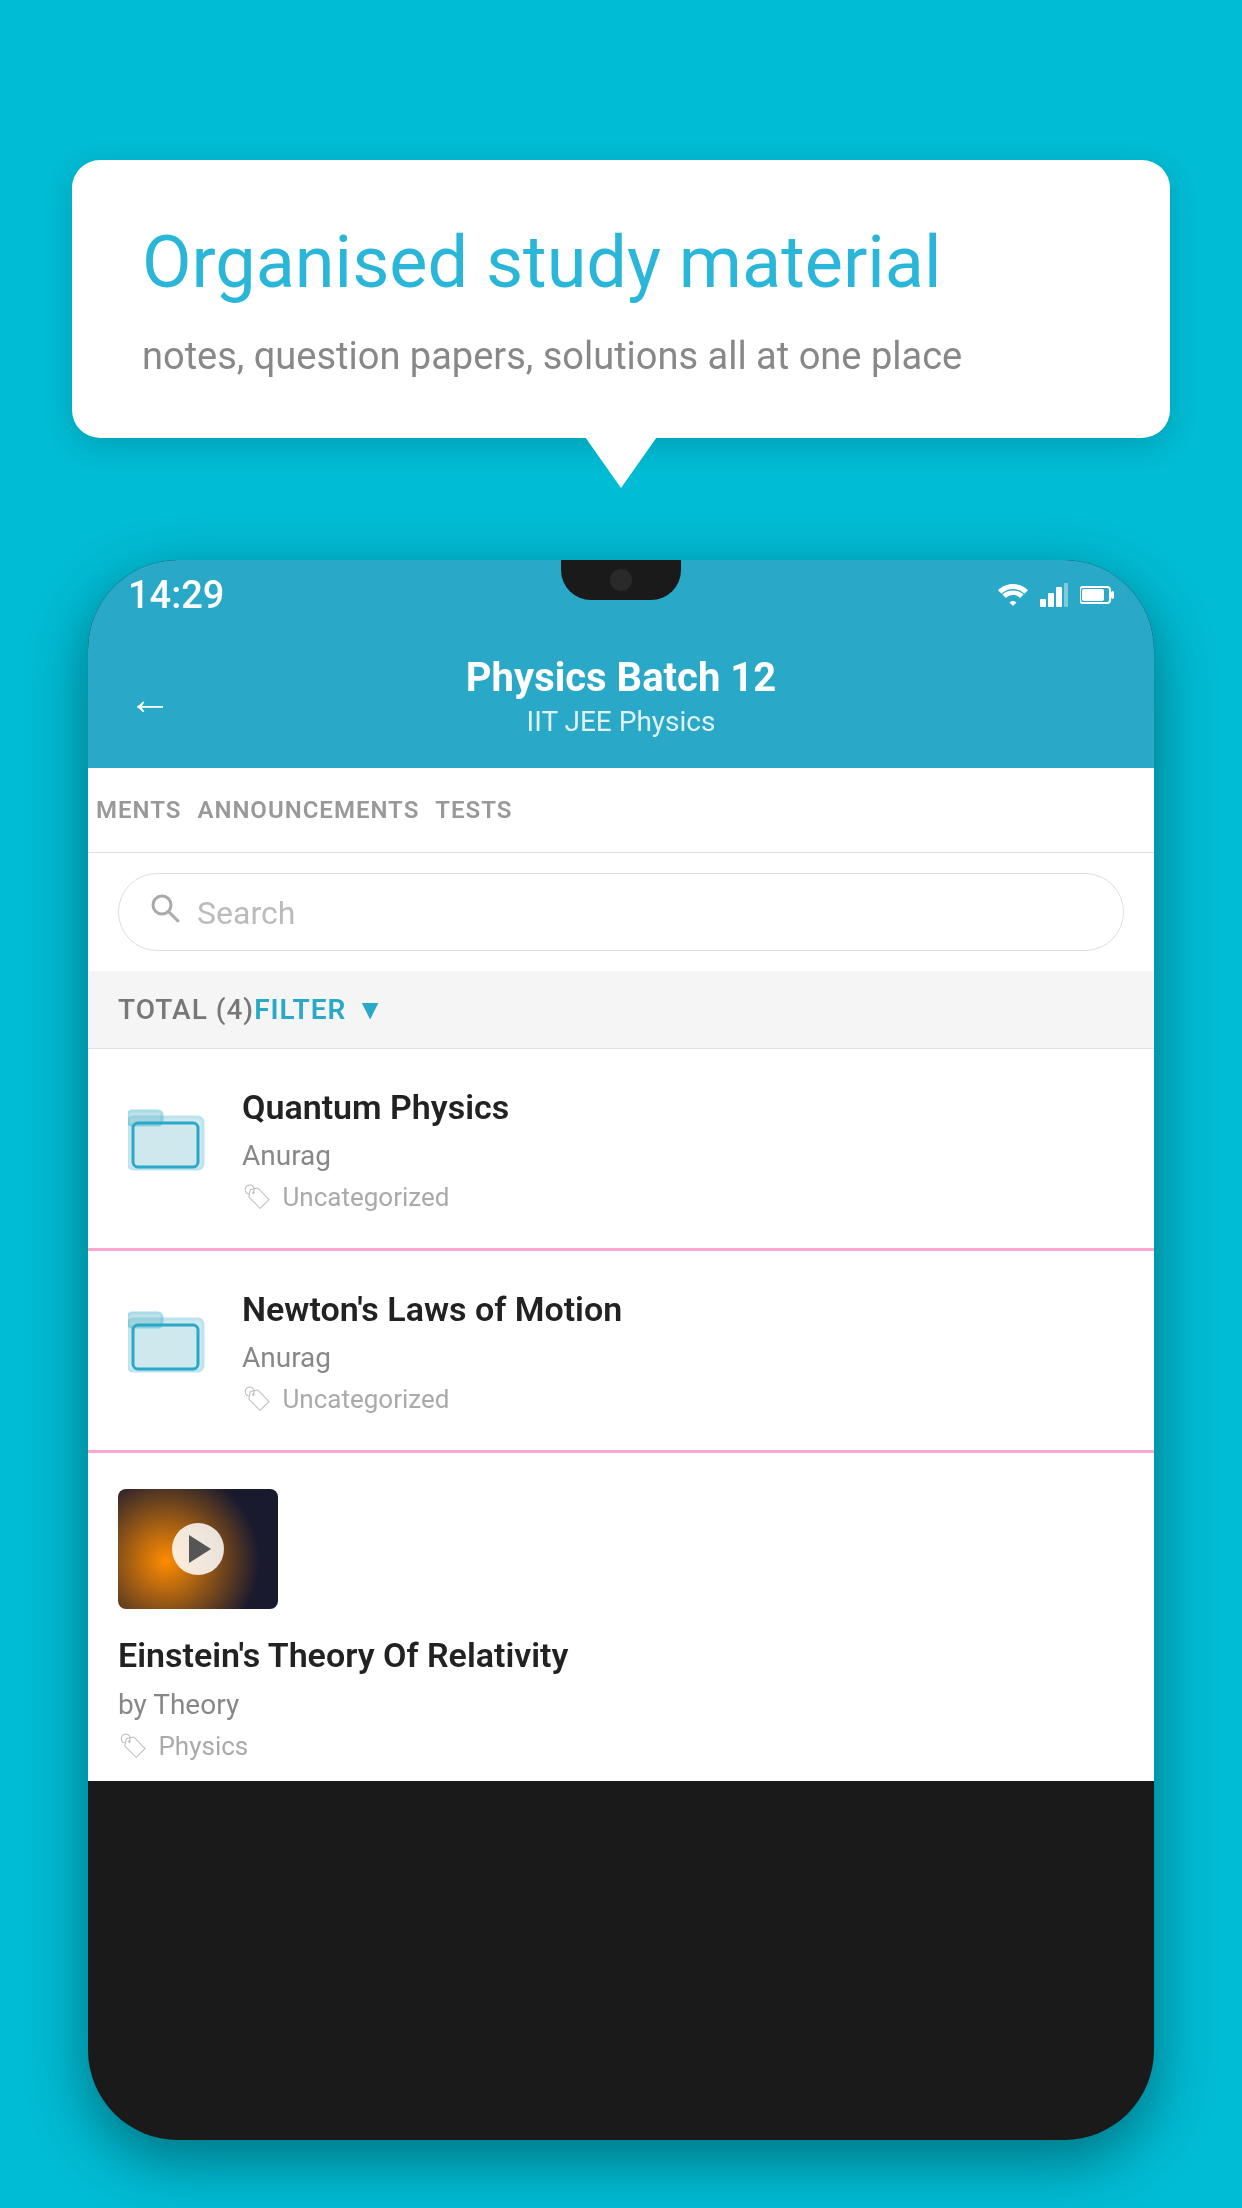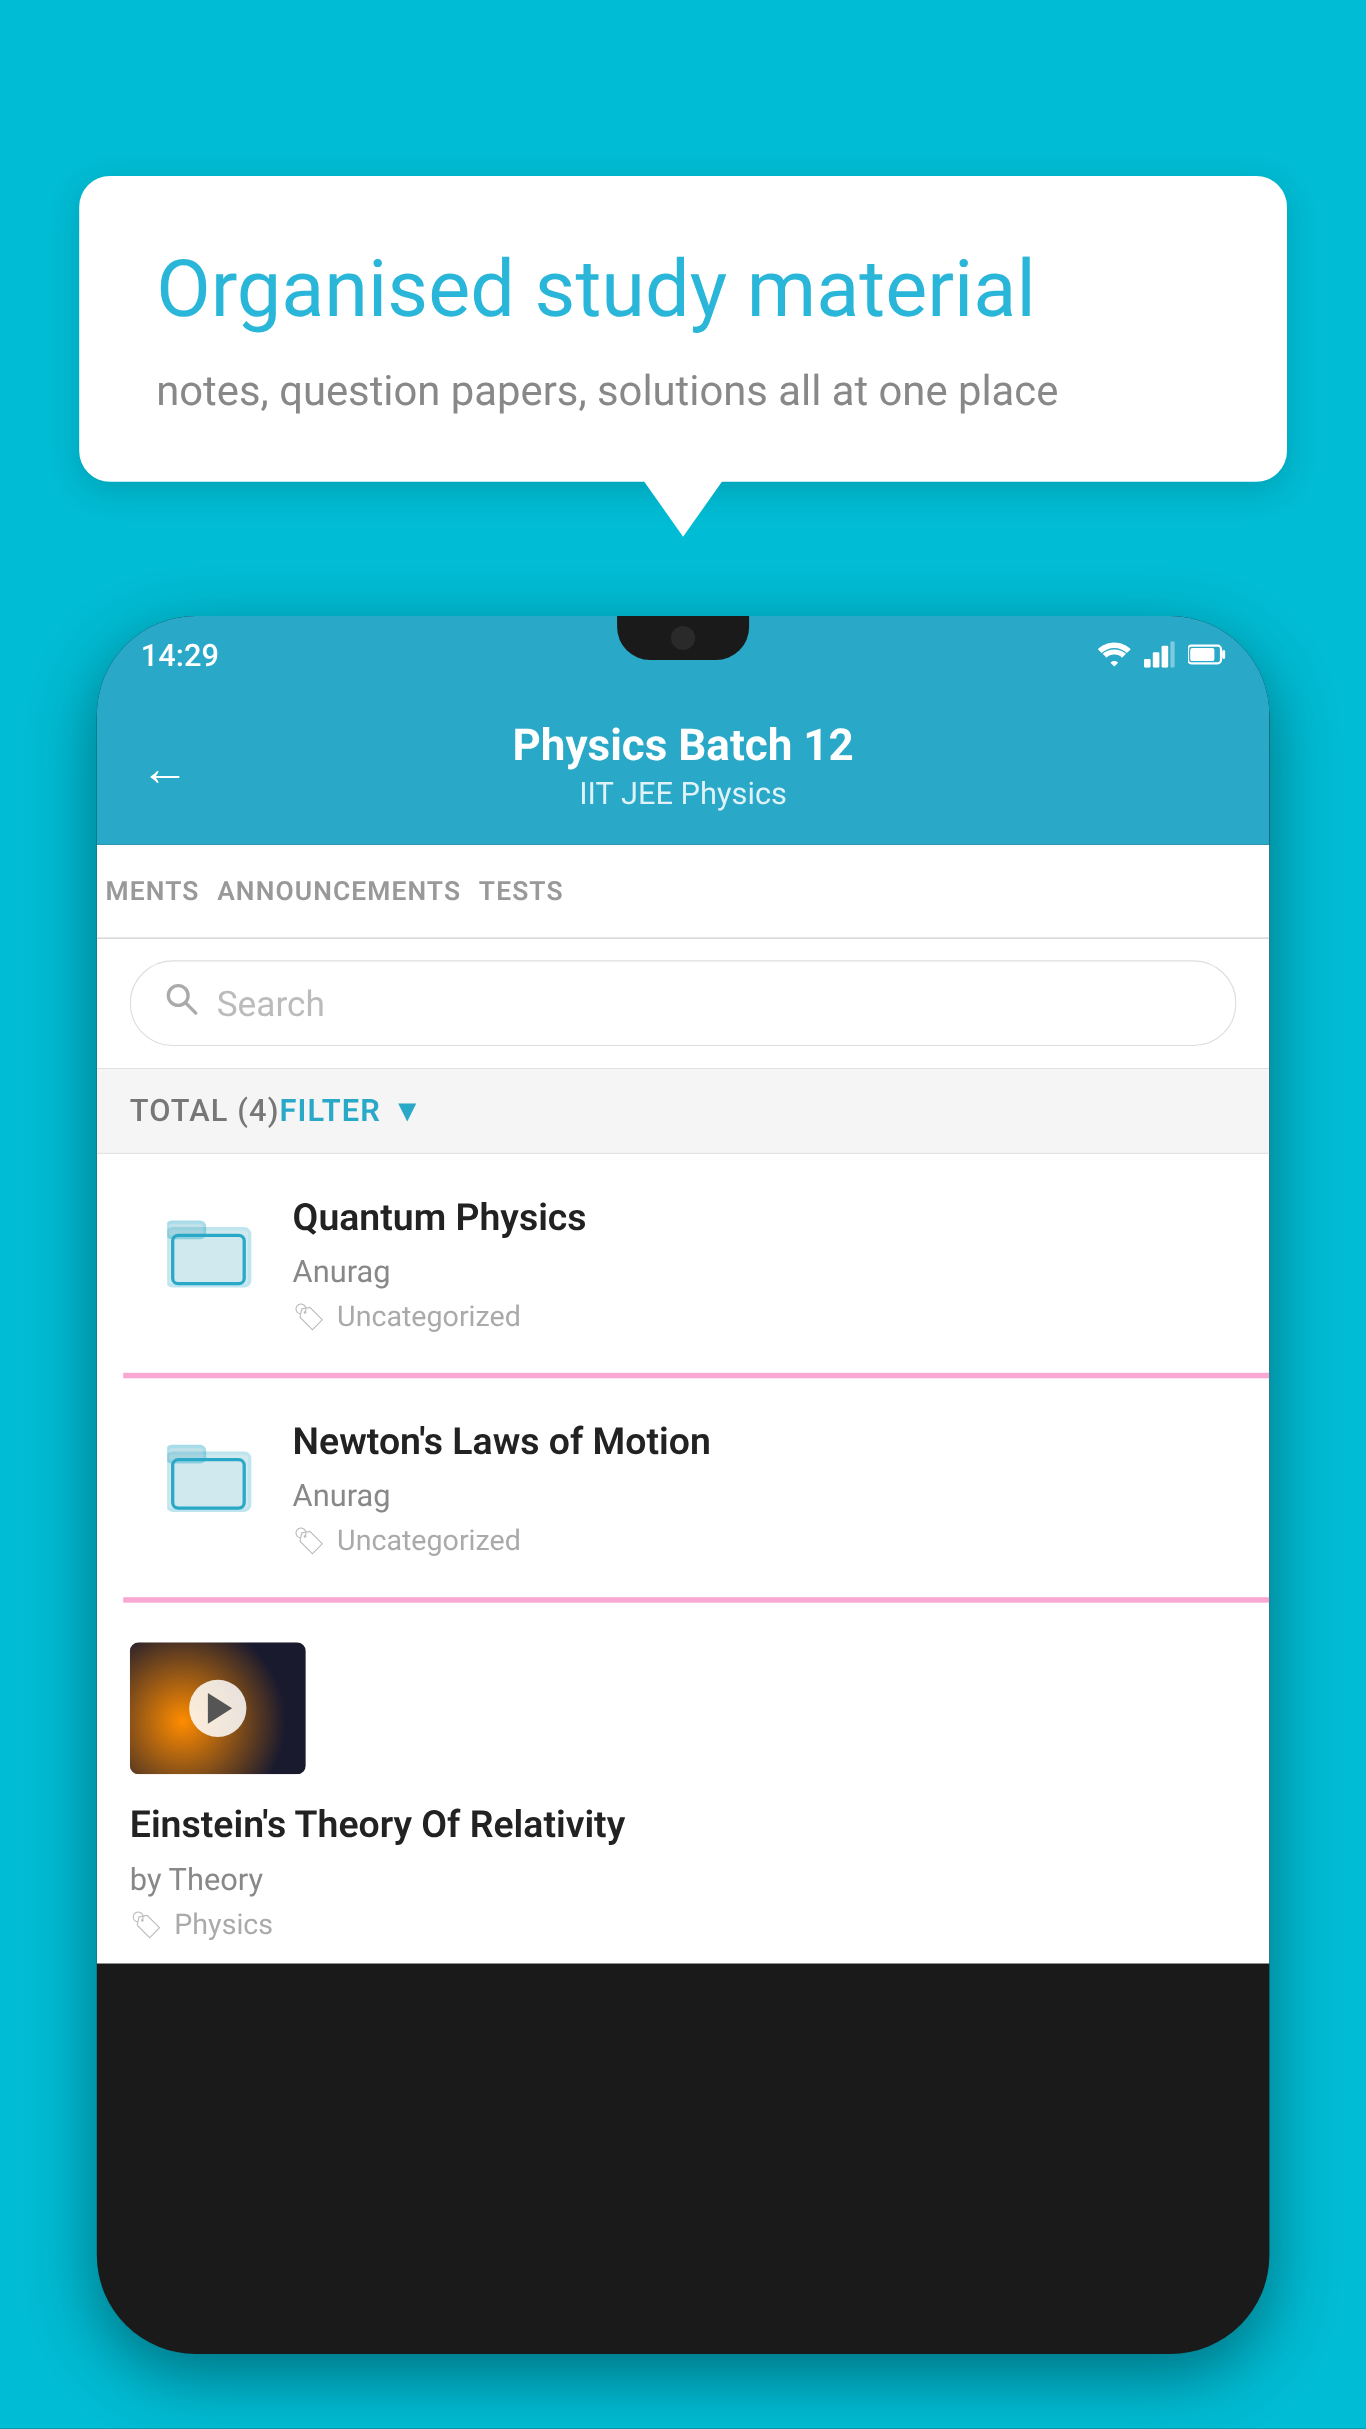--- a/index.html
+++ b/index.html
@@ -66,21 +66,21 @@
       background: #29a8c8;
       height: 70px;
       display: flex;
       align-items: center;
       justify-content: space-between;
       padding: 0 40px;
       position: relative;
     }
     .status-time {
       color: white;
-      font-size: 28px;
+      font-size: 38px;
       font-weight: 500;
     }
     .status-icons {
       display: flex;
       align-items: center;
       gap: 12px;
     }
     .notch {
       position: absolute;
       top: 0;
@@ -207,23 +207,22 @@
     .content-list {
       background: white;
       overflow: hidden;
     }
 
     
     .video-item {
       display: flex;
       align-items: flex-start;
       padding: 36px 30px;
-      border-bottom: 5px solid #f9a8d4;
+      border-bottom: 3px solid #f9a8d4;
       gap: 24px;
-      margin-left: 24px;
     }
     .video-thumb {
       width: 160px;
       min-width: 160px;
       height: 120px;
       border-radius: 8px;
       overflow: hidden;
       position: relative;
     }
     .thumb-bg {

